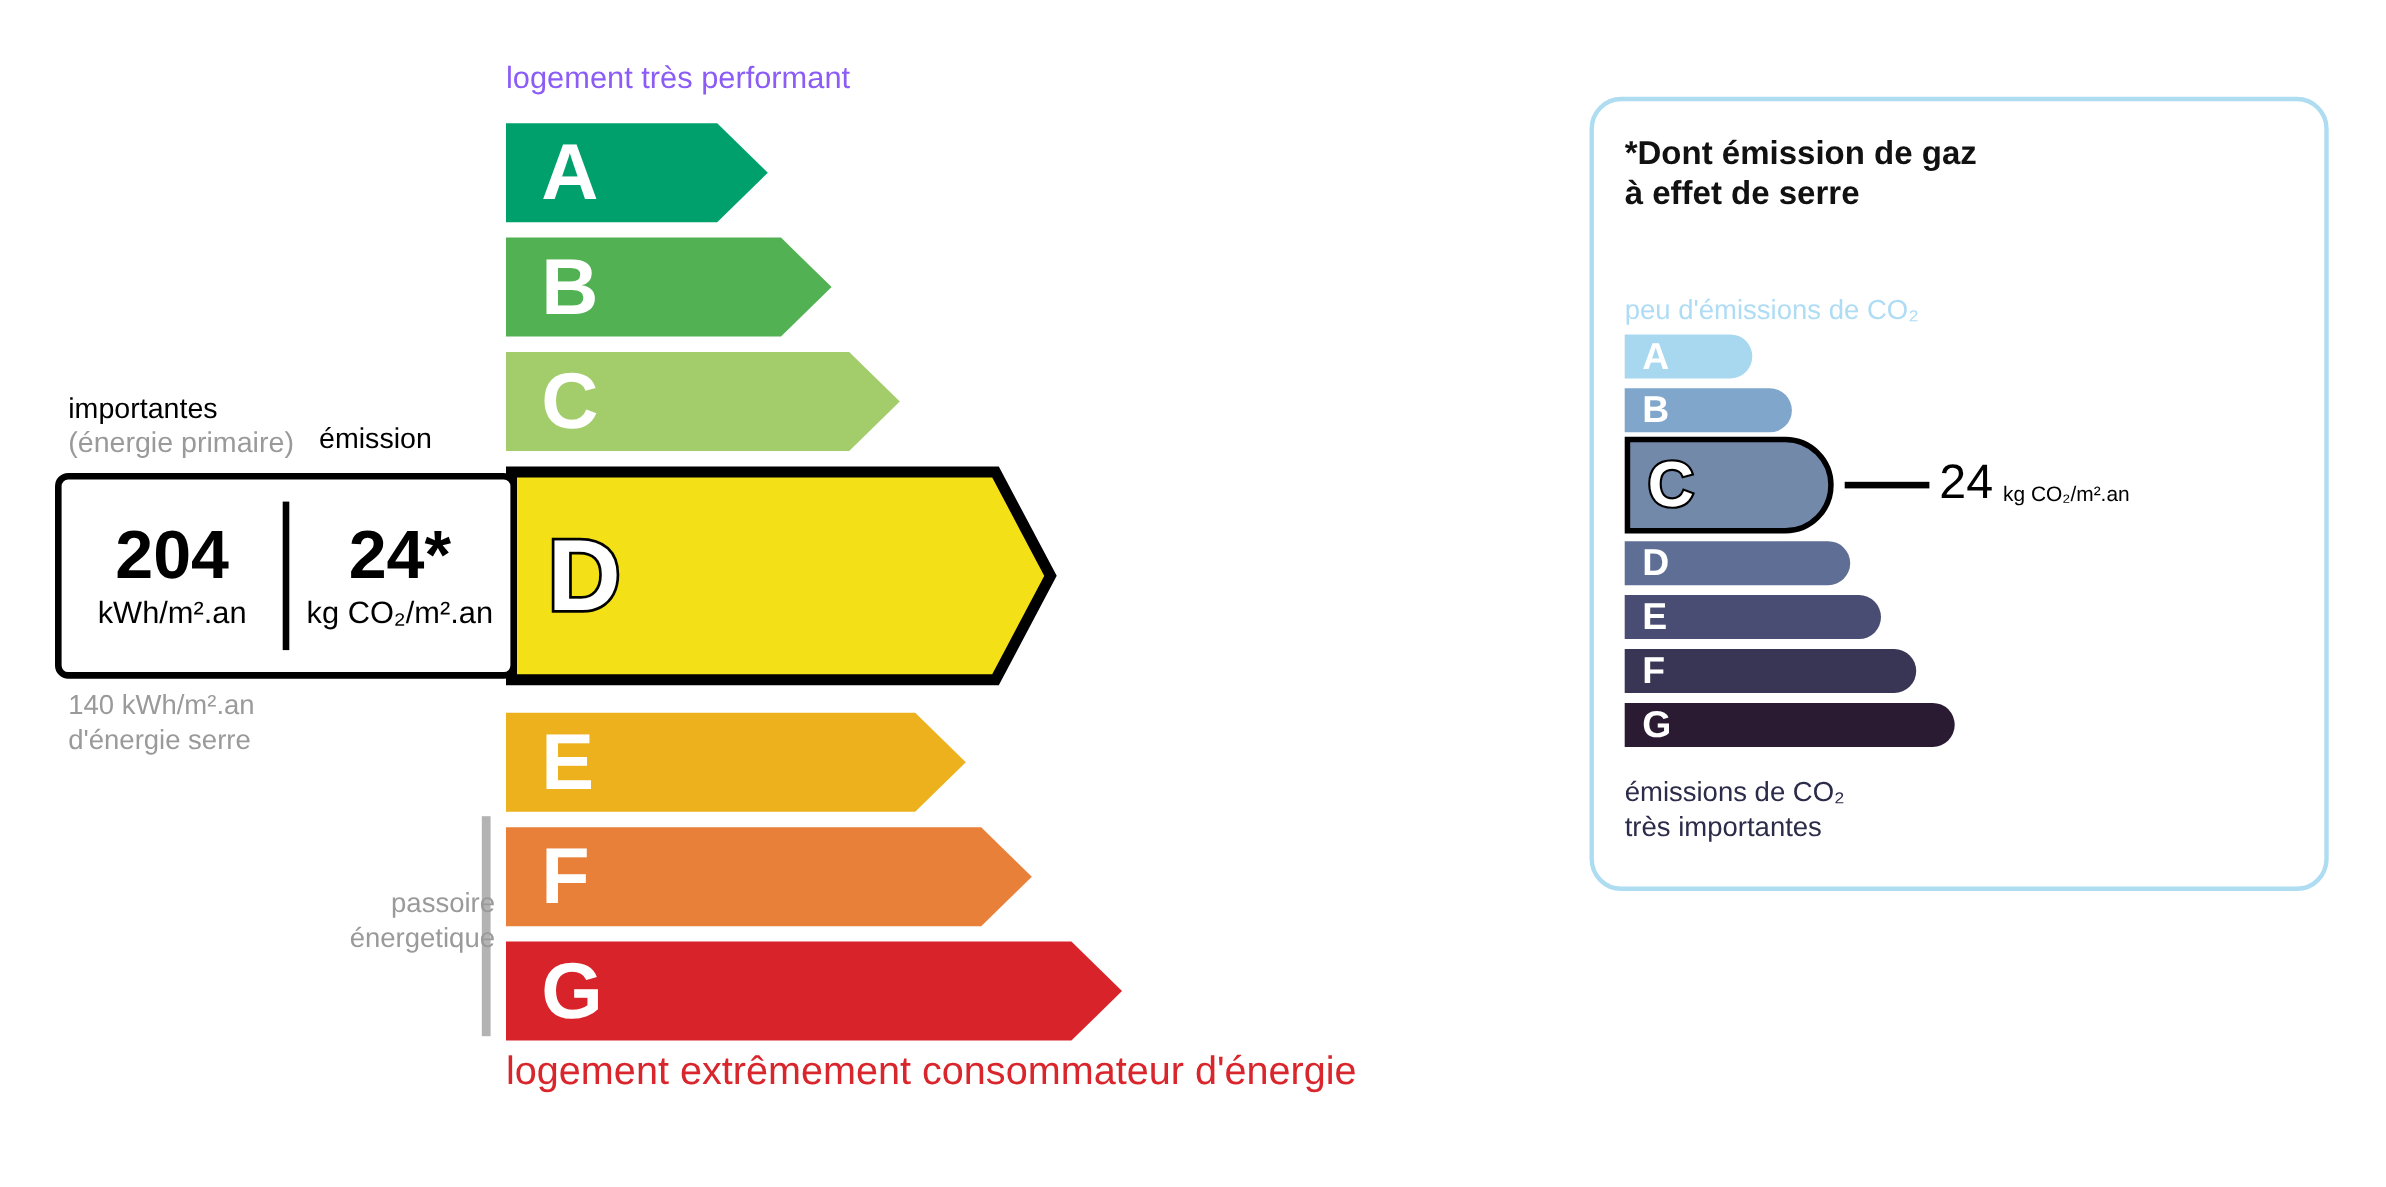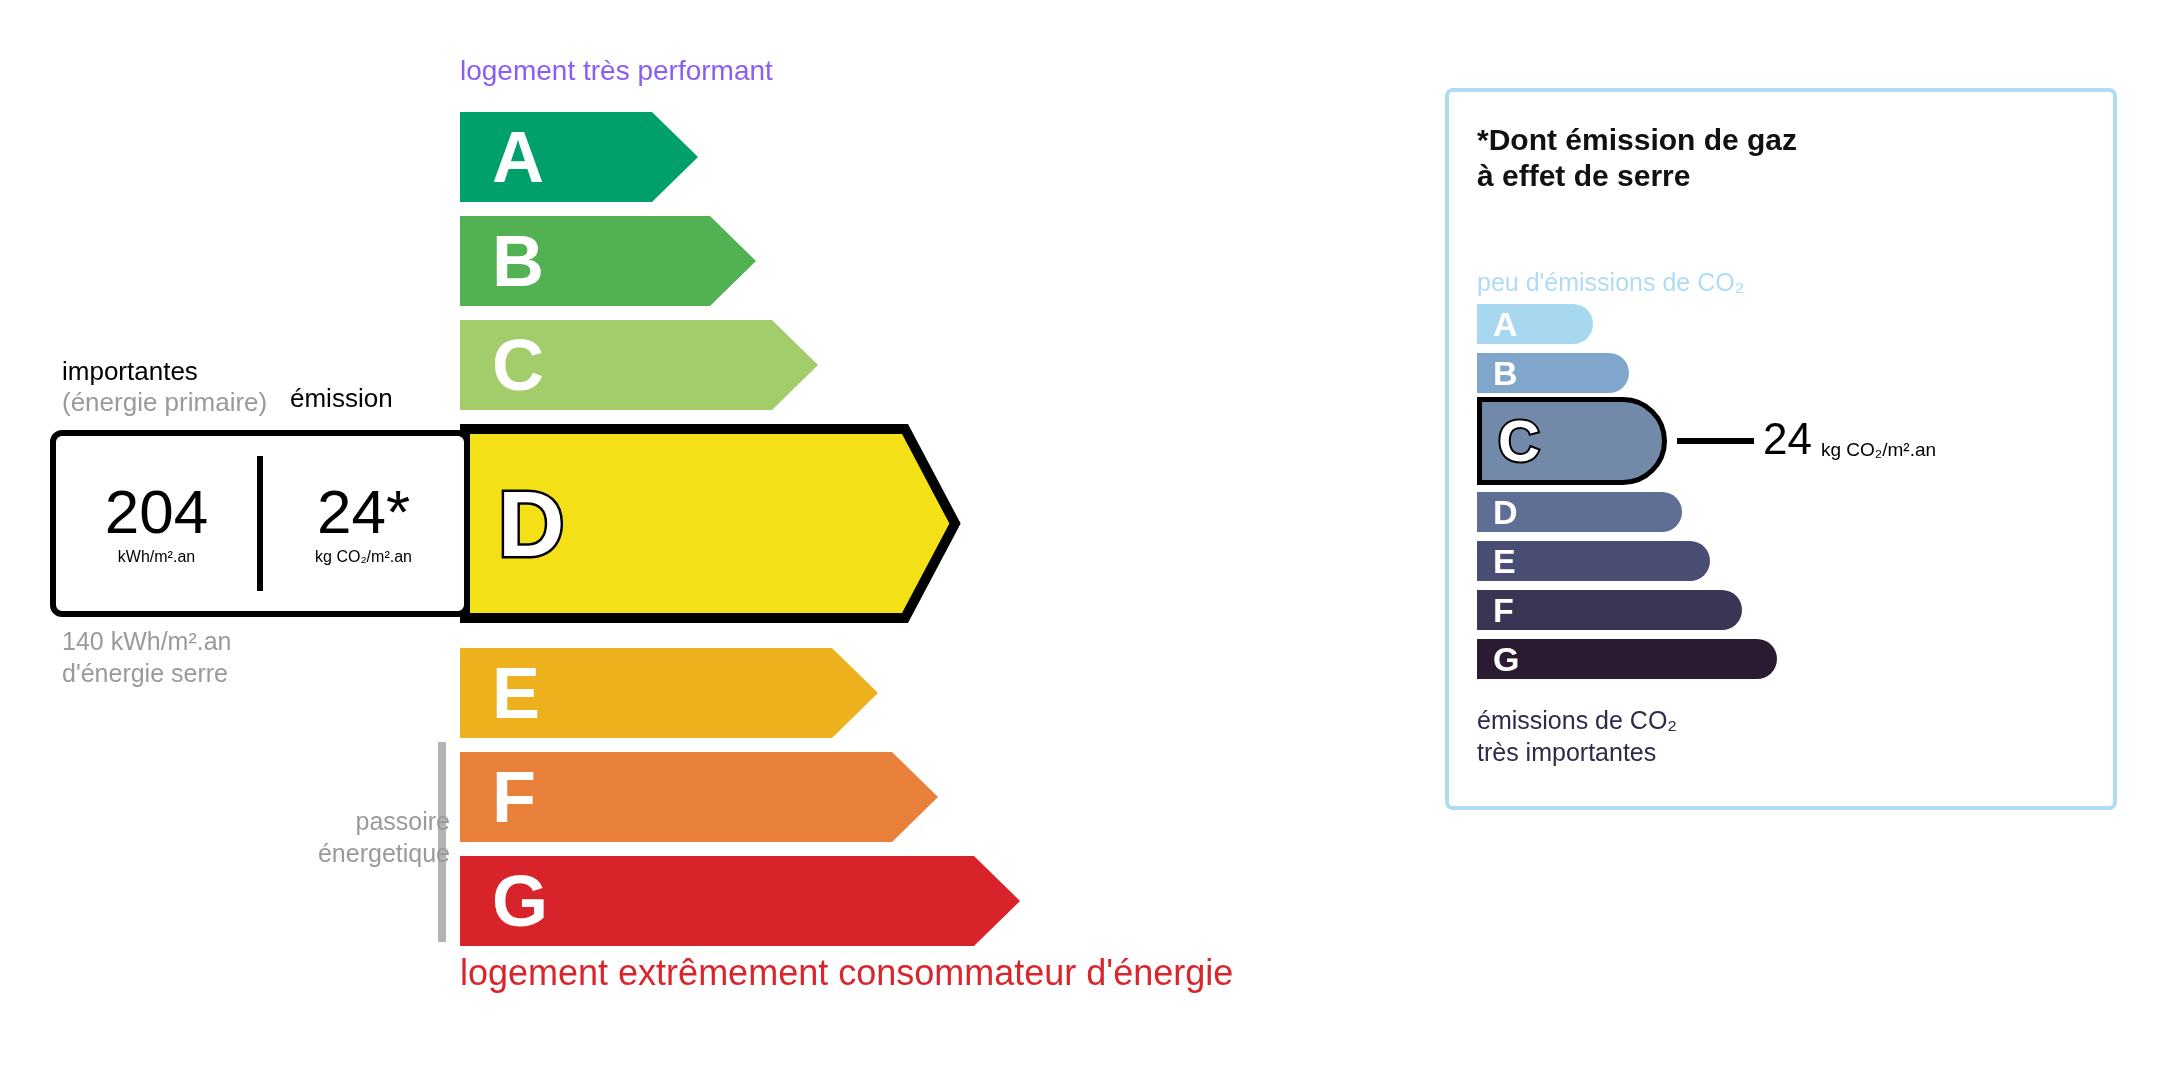--- a/index.html
+++ b/index.html
@@ -39,37 +39,37 @@
 
   
   #value-box{
     position:absolute;left:50px;top:430px;width:420px;height:187px;
     border:6px solid #000;border-radius:12px;background:#fff;
     box-sizing:border-box;z-index:5;
   }
   #value-box .cells{display:flex;height:100%;align-items:center;}
   #value-box .cell{flex:1;text-align:center;}
   #value-box .divider{width:6px;height:135px;background:#000;}
-  .big-num{font-size:62px;color:#000;line-height:1.0;font-weight:normal;}
-  .unit{font-size:16px;color:#000;line-height:1.2;margin-top:4px;white-space:nowrap;}
+  .big-num{font-size:62px;color:#000;line-height:1.0;font-weight:bold;}
+  .unit{font-size:28px;color:#000;line-height:1.2;margin-top:4px;white-space:nowrap;}
 
   .hdr-conso{position:absolute;left:62px;top:356px;font-size:26px;color:#000;line-height:1.18;white-space:nowrap;}
   .hdr-conso .sub{color:#9a9a9a;}
   .hdr-emis{position:absolute;left:290px;top:383px;font-size:26px;color:#000;line-height:1.18;white-space:nowrap;}
 
   .final-energy{position:absolute;left:62px;top:625px;font-size:25px;color:#9a9a9a;line-height:1.28;white-space:nowrap;}
 
   .passoire{position:absolute;left:195px;top:805px;width:255px;text-align:right;
             font-size:25px;color:#9a9a9a;line-height:1.28;}
   .passoire-bar{position:absolute;left:438px;top:742px;width:8px;height:200px;background:#b3b3b3;}
 
   
   #ges-panel{
     position:absolute;left:1445px;top:88px;width:672px;height:722px;
-    border:4px solid #AEDCF0;border-radius:8px;background:#fff;box-sizing:border-box;
+    border:4px solid #AEDCF0;border-radius:29px;background:#fff;box-sizing:border-box;
   }
   .ges-title{position:absolute;left:28px;top:30px;font-size:30px;font-weight:bold;color:#111;line-height:1.2;white-space:nowrap;}
   .ges-top-caption{position:absolute;left:28px;top:178px;font-size:25px;color:#AFDCF5;white-space:nowrap;line-height:1;}
   .ges-bottom-caption{position:absolute;left:28px;top:612px;font-size:25px;color:#2B2B4A;line-height:1.28;white-space:nowrap;}
 
   .ges-bar{position:absolute;left:28px;border-radius:0 999px 999px 0;}
   .ges-bar .g-letter{
     position:absolute;left:16px;top:50%;transform:translateY(-50%);
     font-size:34px;font-weight:bold;color:#fff;line-height:1;
   }

